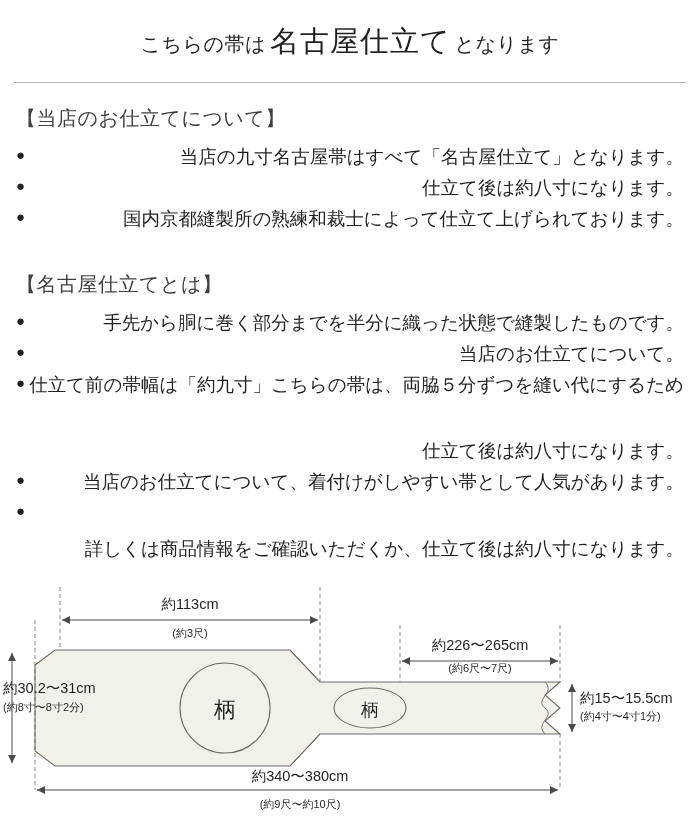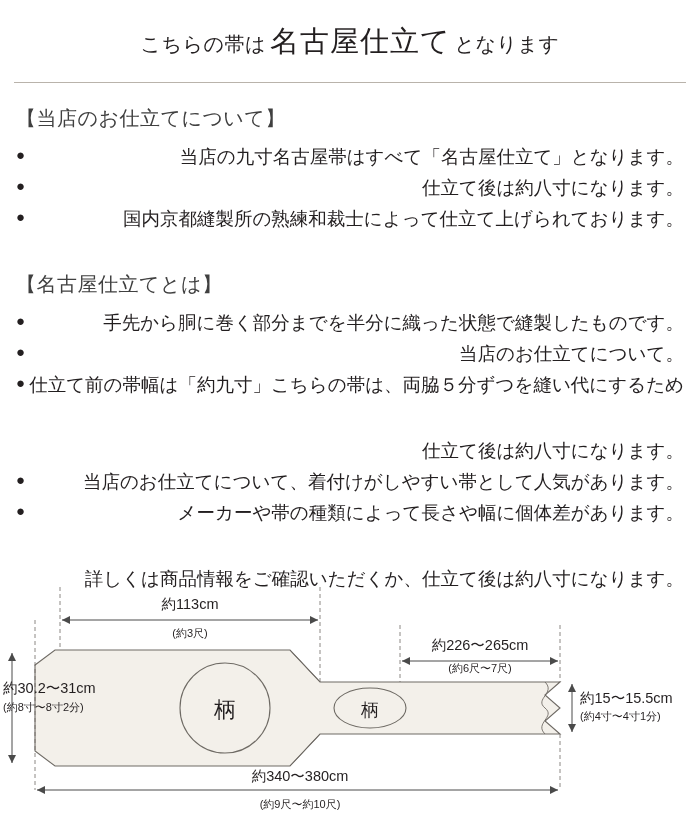--- a/index.html
+++ b/index.html
@@ -149,21 +149,20 @@
         <span class="cont">仕立て後は約八寸になります。</span>
       </span>
     </div>
     <div class="bullet">
       <span class="dot">●</span>
       <span class="txt">当店のお仕立てについて、着付けがしやすい帯として人気があります。</span>
     </div>
     <div class="bullet">
       <span class="dot">●</span>
       <span class="txt">
-        <span>メーカーや帯の種類によって長さや幅に個体差があります。</span>
         <span class="cont">詳しくは商品情報をご確認いただくか、仕立て後は約八寸になります。</span>
       </span>
     </div>
   </div>
 
   <div class="diagram-wrap">
     <svg width="700" height="275" viewBox="0 0 700 275" xmlns="http://www.w3.org/2000/svg">
 
       <path class="obi-fill" d="M35,100 L55,85 L290,85 L320,117 L560,117 L545,130 L560,143 L545,156 L560,169 L560,169 L320,169 L290,201 L55,201 L35,186 Z"></path>
 

